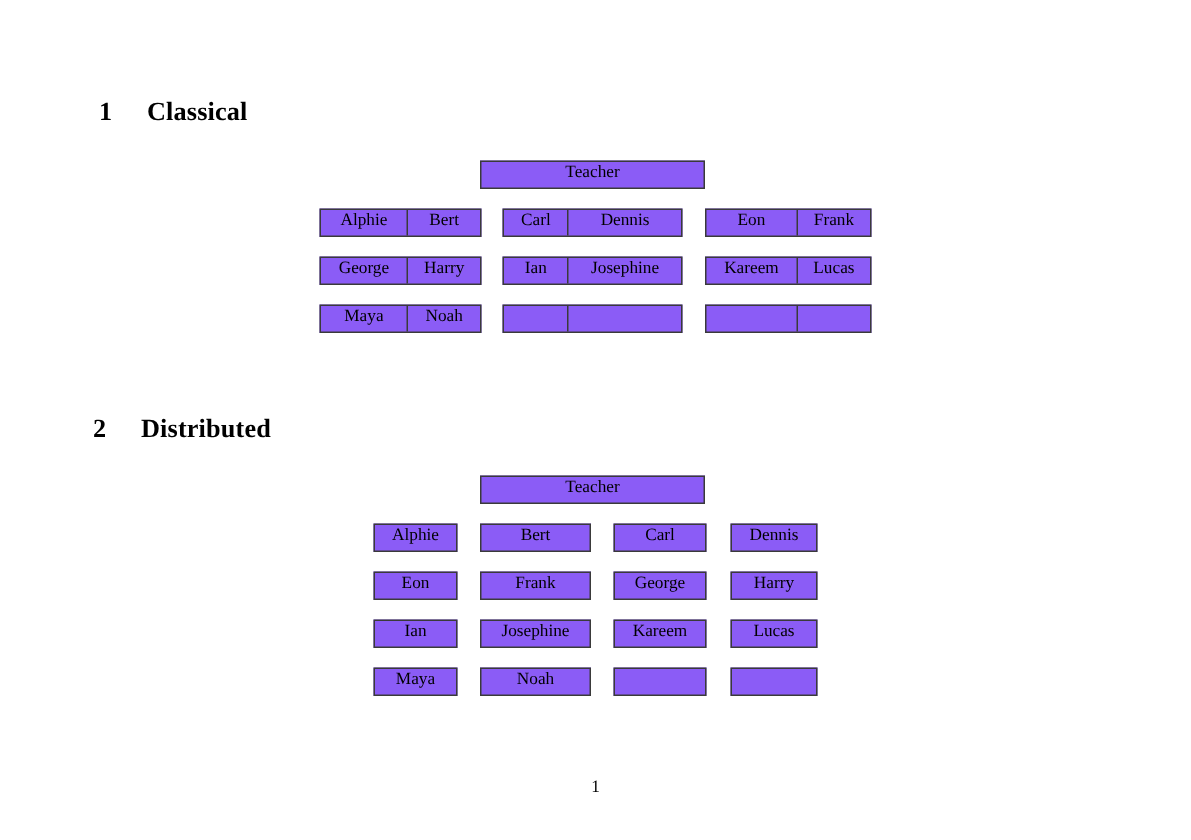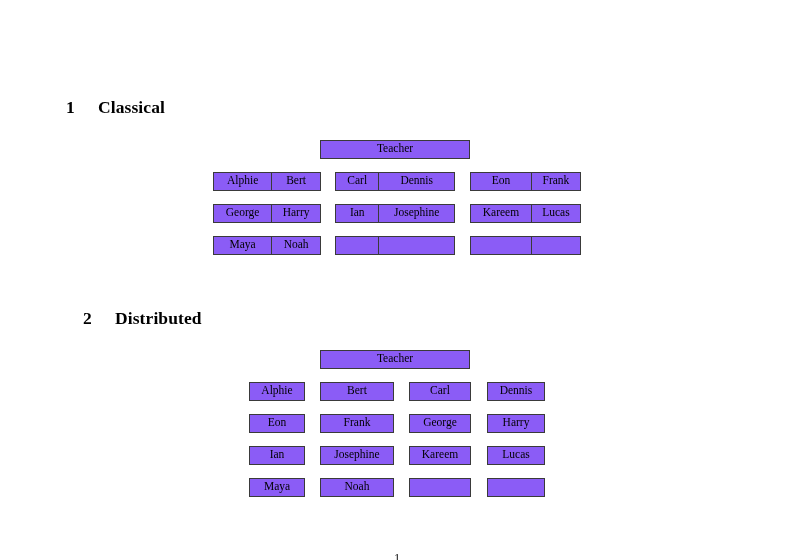--- a/index.html
+++ b/index.html
@@ -12,38 +12,37 @@
     height: 560px;
     position: relative;
     font-family: "Liberation Serif", "DejaVu Serif", serif;
     color: #000000;
     overflow: hidden;
   }
 
   .page {
     position: absolute;
     inset: 0;
-    margin-top: 33px;
   }
 
   
   .section-heading {
     position: absolute;
     font-size: 17.5px;
     font-weight: bold;
     letter-spacing: 0.1px;
     white-space: nowrap;
   }
   .section-heading .sec-num {
     display: inline-block;
     width: 32px;
   }
 
   #heading-classical   { left: 66px; top: 64px; }
-  #heading-distributed { left: 83px; top: 275px; }
+  #heading-distributed { left: 62px; top: 275px; }
 
   
   .box {
     position: absolute;
     box-sizing: border-box;
     border: 1px solid #3a3a3a;
     background: #8b5cf6;
     height: 19px;
     display: flex;
     align-items: stretch;

